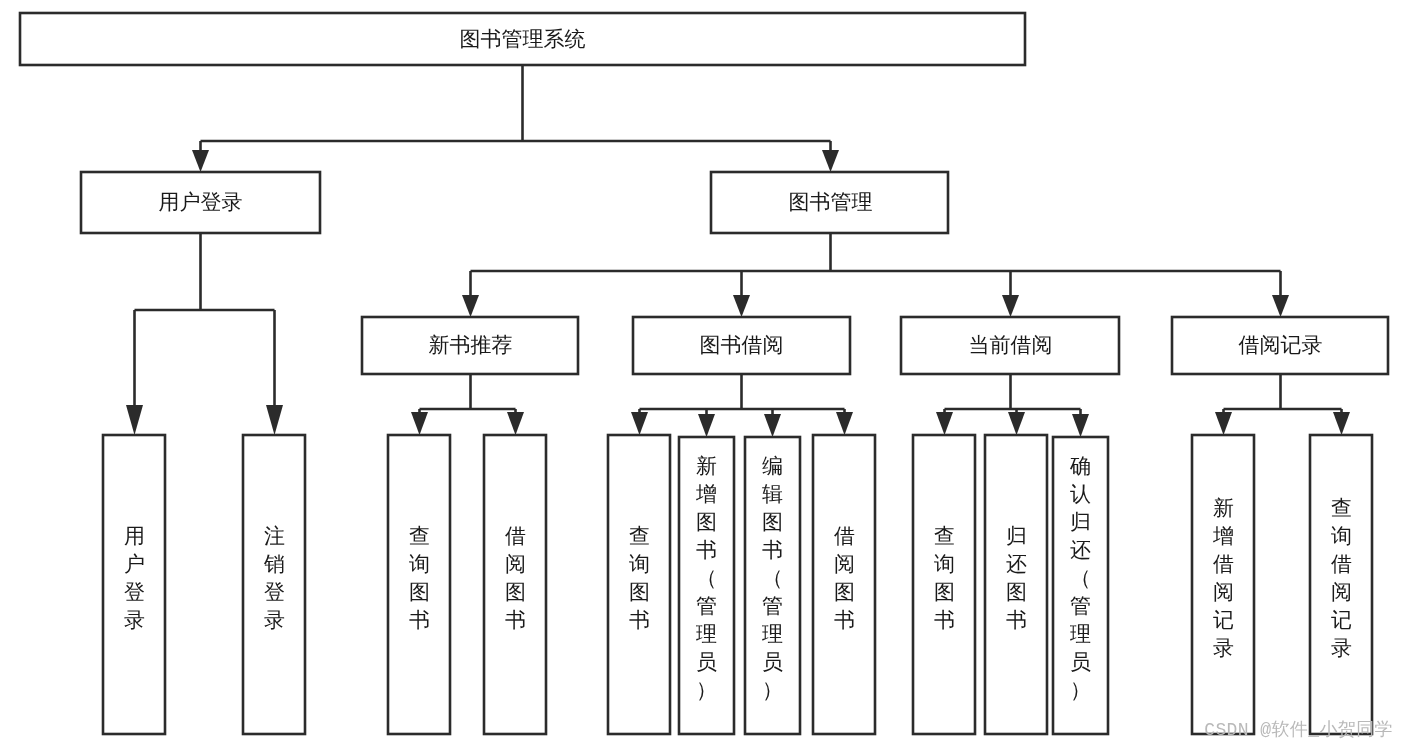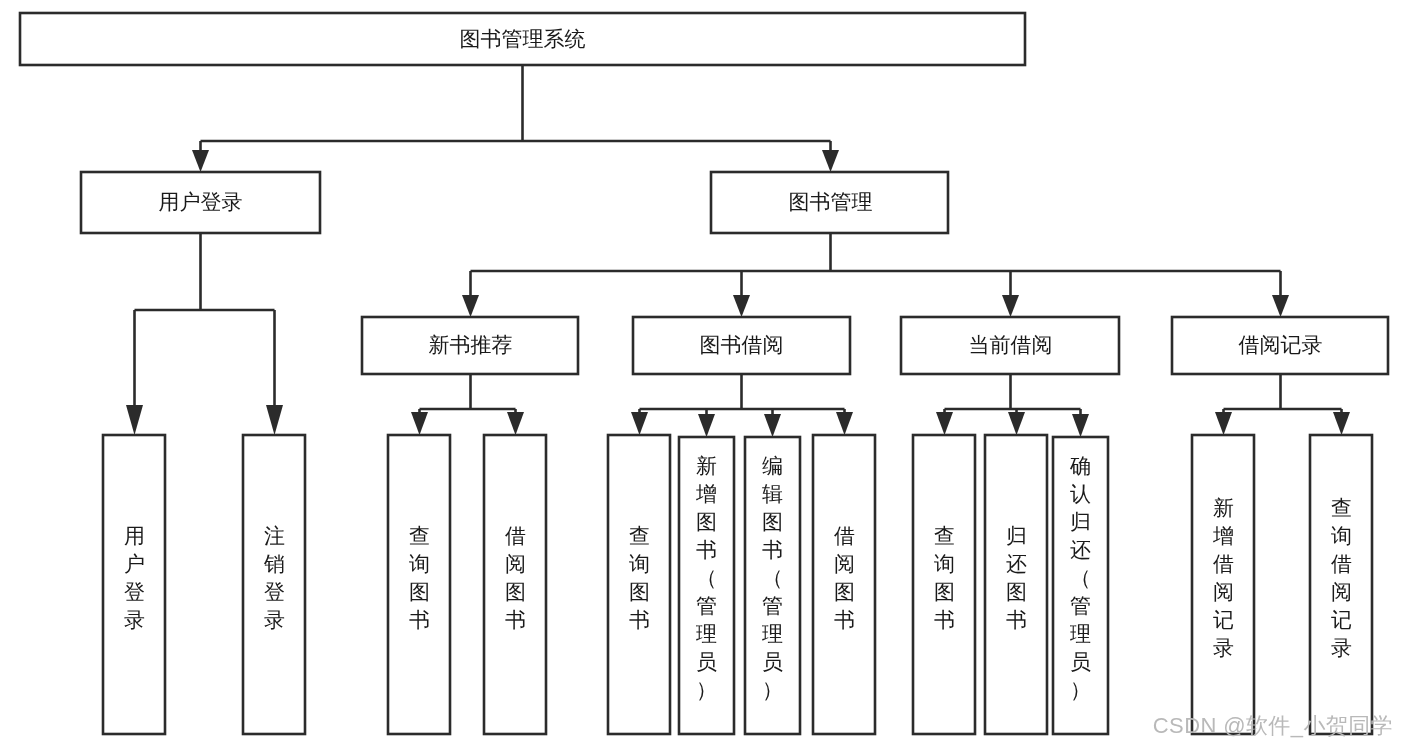--- a/index.html
+++ b/index.html
@@ -53,22 +53,22 @@
   .node-label-v {
     font-family: "DejaVu Sans", "Liberation Sans", sans-serif;
     font-size: 21px;
     fill: #1a1a1a;
     text-anchor: middle;
   }
   .watermark-text {
     position: absolute;
     right: 12px;
     bottom: 6px;
-    font-family: Liberation Sans, sans-serif;
-    font-size: 22px;
+    font-family: Liberation Mono, monospace;
+    font-size: 18px;
     color: #b9b9b9;
     white-space: nowrap;
     letter-spacing: 0.4px;
   }
 </style>
 </head>
 <body>
 
 <div id="diagram-root">
 

